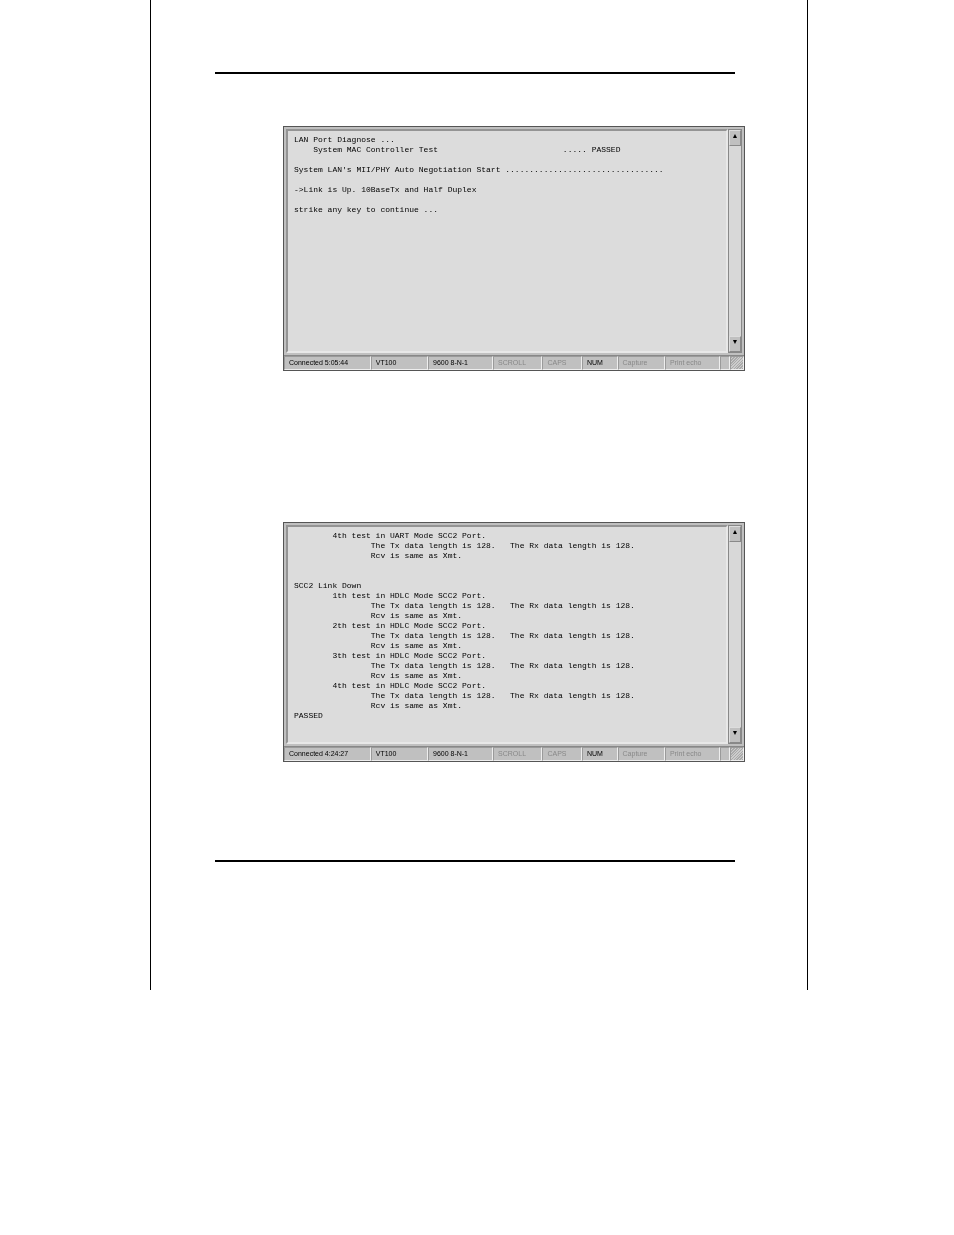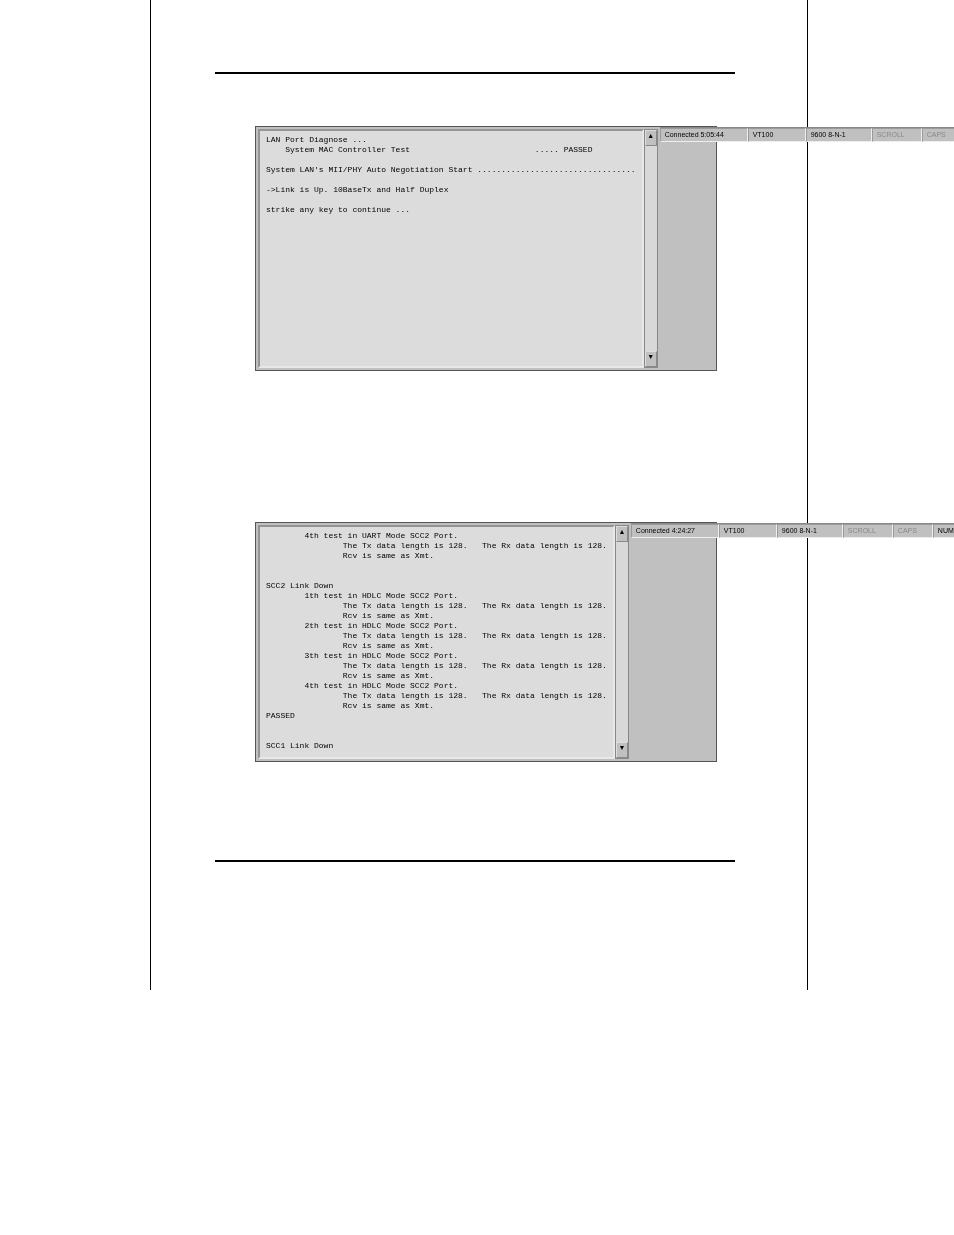--- a/index.html
+++ b/index.html
@@ -46,21 +46,22 @@
     top: 860px;
     width: 520px;
     border-top: 2px solid #000;
   }
   .term-window {
     position: absolute;
     background: #c0c0c0;
     border: 1px solid #555;
     box-sizing: border-box;
     display: flex;
-    flex-direction: row;
+    flex-direction: column;
+    margin-left: 28px;
   }
   .term-window.first {
     left: 255px;
     top: 126px;
     width: 462px;
     height: 245px;
   }
   .term-window.second {
     left: 255px;
     top: 522px;

